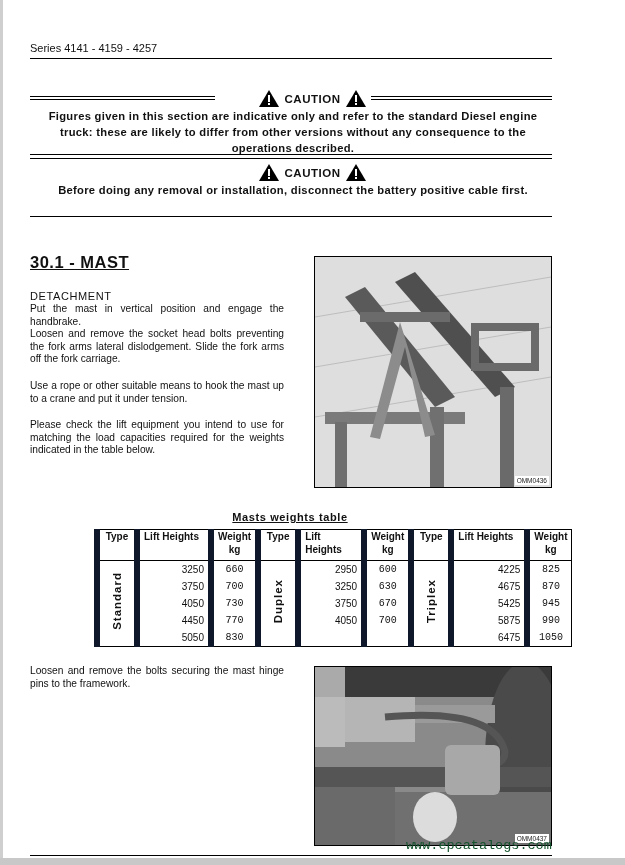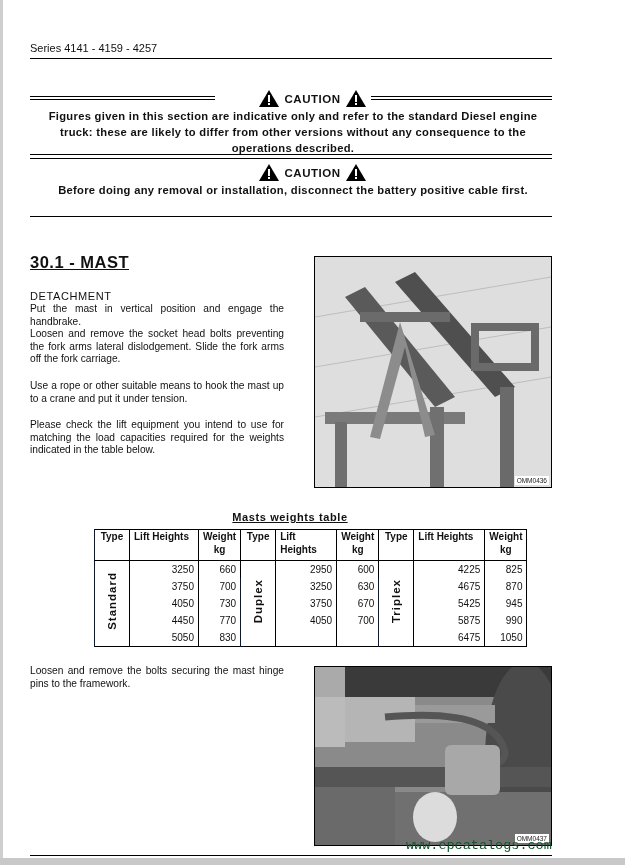--- a/index.html
+++ b/index.html
@@ -39,29 +39,29 @@
   .photo-label {
     position: absolute; right: 2px; bottom: 2px; background: #fff;
     font-size: 6.5px; padding: 1px 2px; color: #222;
   }
 
   .table-caption { position: absolute; left: 0; width: 580px; top: 511px; text-align: center; font-weight: bold; font-size: 11px; letter-spacing: 0.6px; text-decoration: underline; }
   table.weights {
     position: absolute; left: 94px; top: 529px; border-collapse: collapse;
     font-size: 10px;
   }
-  table.weights th, table.weights td { border-left: 1px solid #0f172a; border-right: 1px solid #000; padding: 0 4px; }
+  table.weights th, table.weights td { border-left: 6px solid #0f172a; border-right: 1px solid #000; padding: 0 4px; }
   table.weights { border: 1px solid #000; }
   table.weights thead th { font-weight: bold; vertical-align: top; line-height: 13px; border-bottom: 1px solid #000; height: 30px; }
   table.weights th.c-type { width: 26px; }
   table.weights th.c-lift { width: 60px; text-align: left; }
   table.weights th.c-w { width: 29px; }
   table.weights tbody td { height: 17px; line-height: 17px; }
   table.weights td.num-lift { text-align: right; }
-  table.weights td.num-w { text-align: right; }
+  table.weights td.num-w { text-align: center; font-family: Liberation Mono, monospace; }
   table.weights td.type-cell { text-align: center; vertical-align: middle; padding: 0; }
   .vert {
     display: inline-block; writing-mode: vertical-rl; transform: rotate(180deg);
     font-weight: bold; font-size: 11.5px; letter-spacing: 1px;
   }
   .watermark { position: absolute; left: 406px; top: 838px; font-family: "Liberation Mono", monospace; font-size: 13.5px; color: #14532d; font-weight: normal; }
   .footer-left { position: absolute; left: 30px; top: 857px; font-size: 10px; font-weight: bold; }
   .footer-right { position: absolute; right: 73px; top: 857px; font-size: 10px; }
 </style>
 </head>

